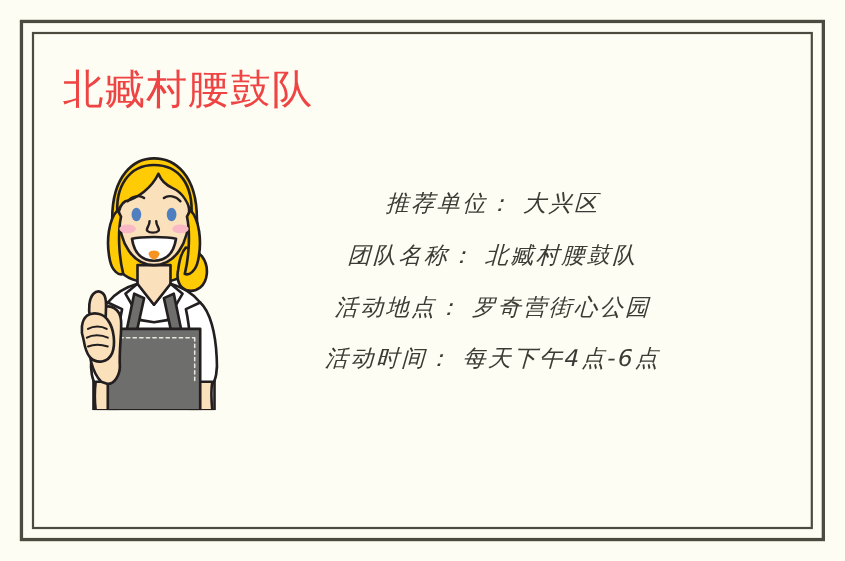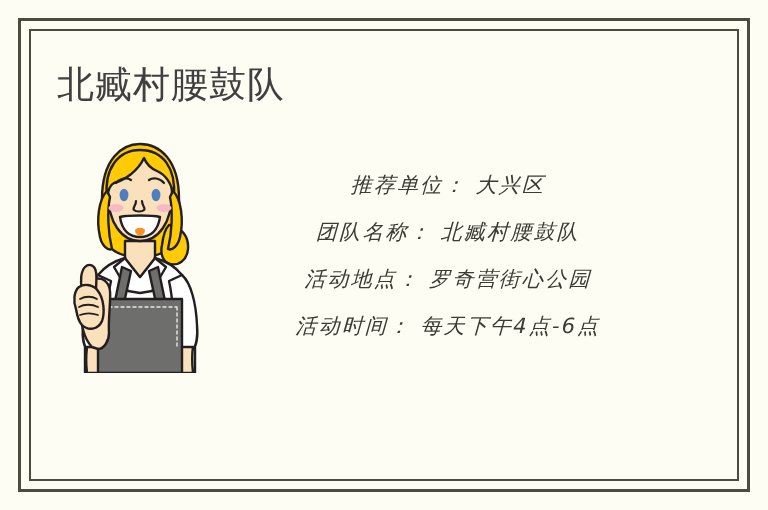--- a/index.html
+++ b/index.html
@@ -42,22 +42,22 @@
     pointer-events: none;
   }
   
   .poster-title {
     position: absolute;
     left: 57px;
     top: 62px;
     font-size: 37px;
     line-height: 46px;
     letter-spacing: 1px;
-    color: #404040;
-    font-family: Liberation Serif, serif;
+    color: #ef4444;
+    font-family: Liberation Mono, monospace;
     white-space: nowrap;
   }
   
   .illustration {
     position: absolute;
     left: 62px;
     top: 141px;
     width: 156px;
     height: 232px;
     overflow: hidden;

